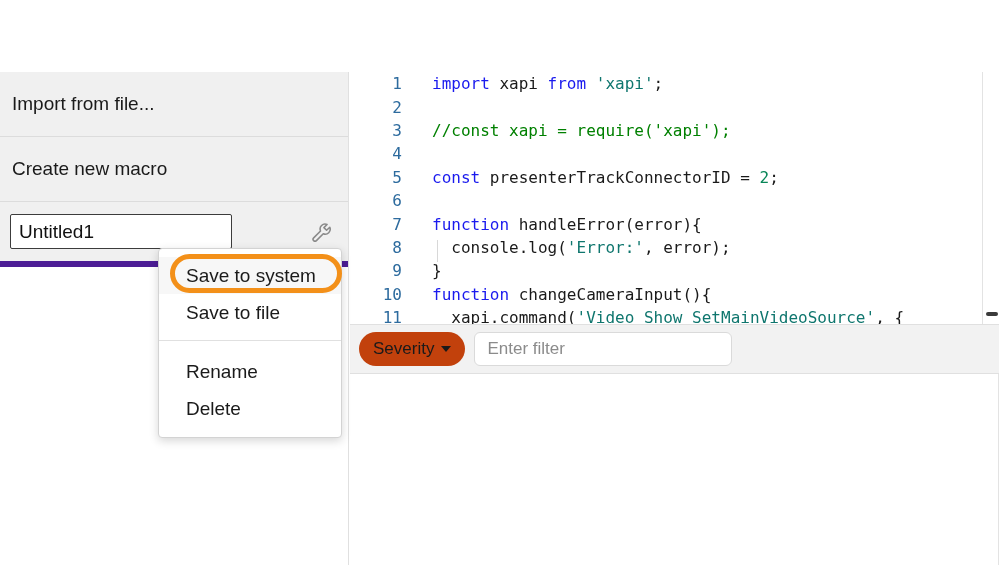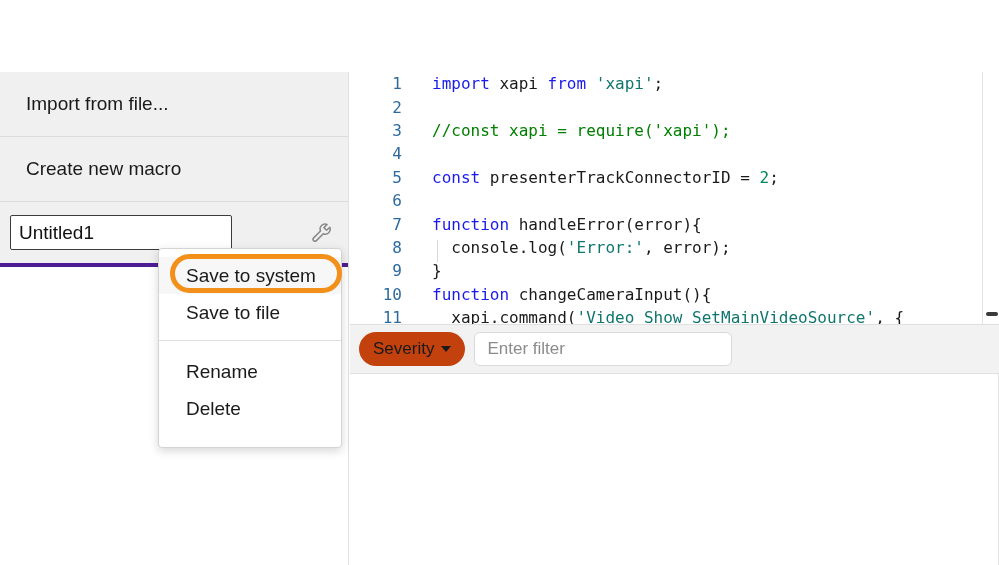--- a/index.html
+++ b/index.html
@@ -90,31 +90,31 @@
     border-right: 1px solid #e0e0e0;
     box-sizing: border-box;
   }
   .side-row {
     position: relative;
     height: 65px;
     background: #f0f0f0;
     border-bottom: 1px solid #dcdcdc;
     display: flex;
     align-items: center;
-    padding-left: 26px;
+    padding-left: 12px;
     box-sizing: border-box;
     font-size: 19px;
     color: #1a1a1a;
     cursor: pointer;
   }
   .macro-row {
     position: relative;
     height: 65px;
     background: #f0f0f0;
-    border-bottom: 4px solid #4c1d95;
+    border-bottom: 6px solid #4c1d95;
     display: flex;
     align-items: center;
     padding-left: 10px;
     box-sizing: border-box;
   }
   .macro-name-input {
     width: 222px;
     height: 35px;
     box-sizing: border-box;
     border: 1px solid #3c3c3c;
@@ -147,21 +147,21 @@
     position: absolute;
     left: 158px;
     top: 248px;
     width: 184px;
     background: #ffffff;
     border: 1px solid #d3d3d3;
     border-radius: 4px;
     box-shadow: 0 3px 10px rgba(0,0,0,0.16);
     z-index: 40;
     padding-top: 8px;
-    padding-bottom: 20px;
+    padding-bottom: 10px;
     box-sizing: border-box;
   }
   .menu-item {
     height: 37px;
     display: flex;
     align-items: center;
     padding-left: 27px;
     font-size: 19px;
     color: #1a1a1a;
     cursor: pointer;

